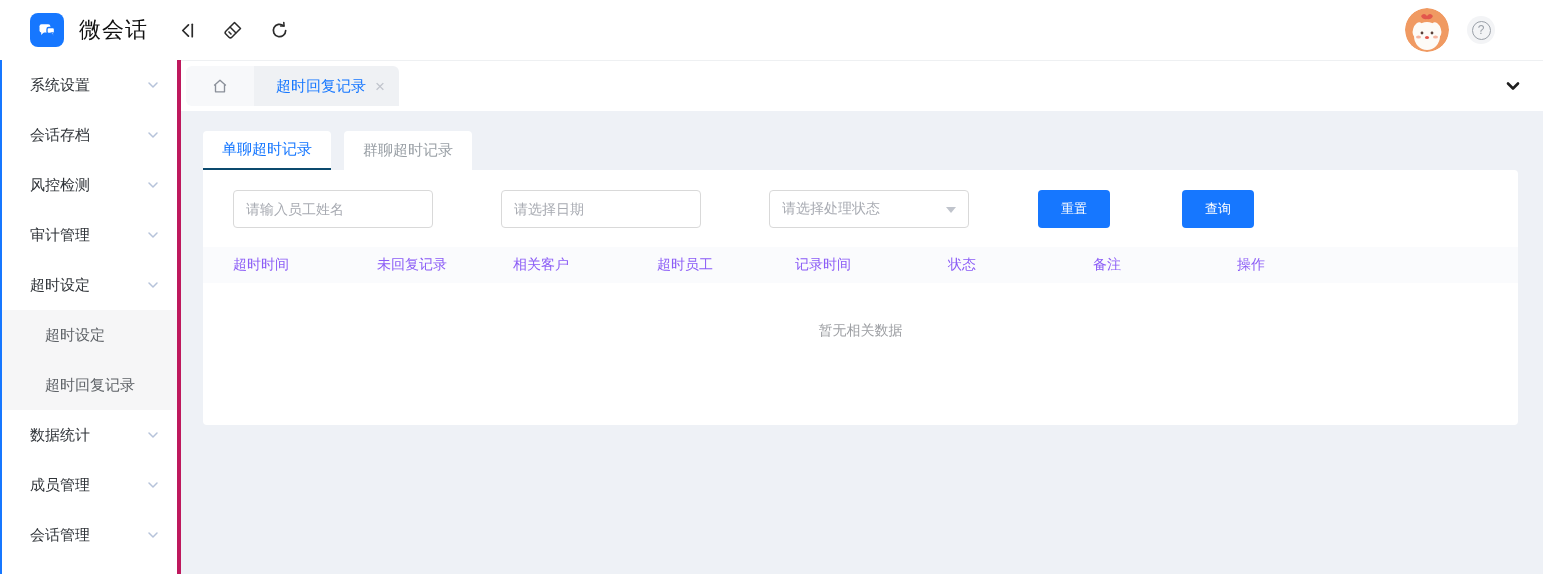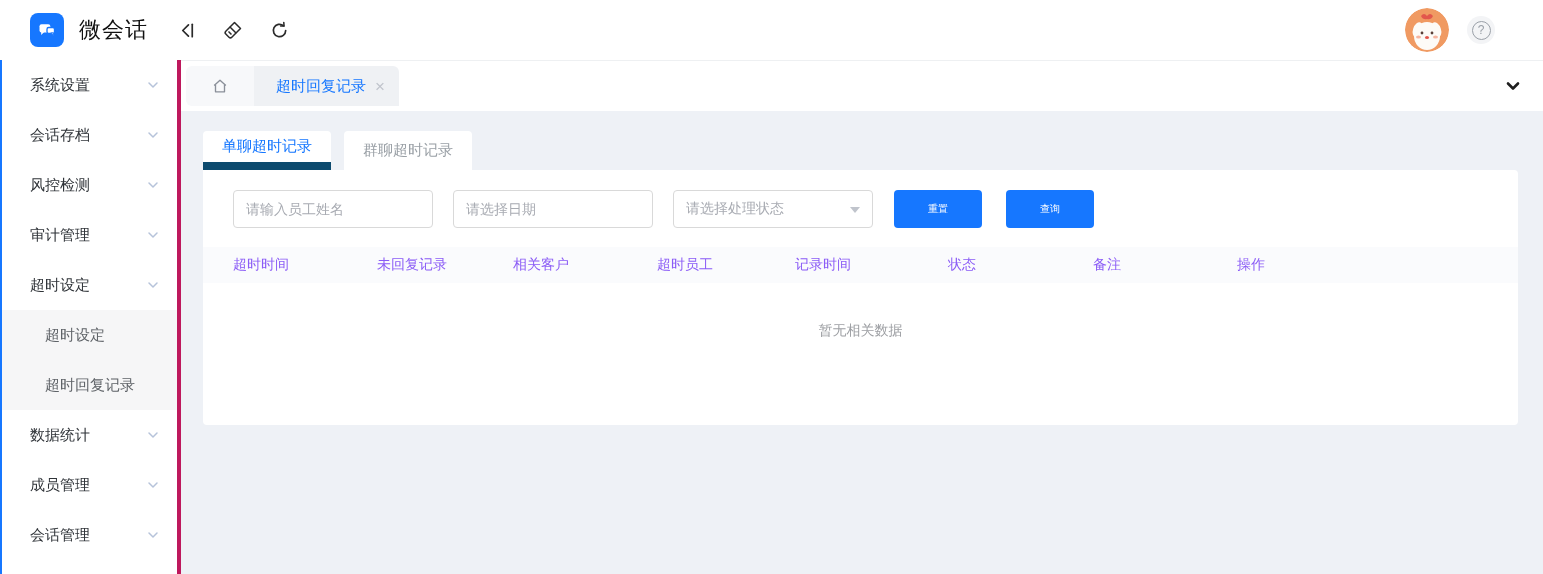--- a/index.html
+++ b/index.html
@@ -32,31 +32,31 @@
   .tagsbar { height:51px; background:#fff; border-top:1px solid #eef0f2; display:flex; align-items:center; padding:0 12px 0 5px; }
   .home-btn { width:68px; height:40px; background:#f7f8fa; border-radius:6px 0 0 6px; display:flex; align-items:center; justify-content:center; cursor:pointer; }
   .tag { height:40px; background:#eff1f4; border-radius:0 6px 0 0; display:flex; align-items:center; padding:0 14px 0 22px; cursor:pointer; }
   .tag-label { color:#1677ff; font-size:15px; }
   .tag-close { color:#c0c4cc; font-size:17px; margin-left:9px; cursor:pointer; line-height:1; }
   .tags-caret { margin-left:auto; width:36px; height:40px; display:flex; align-items:center; justify-content:center; cursor:pointer; }
 
   .content-wrap { padding:20px 25px 0 22px; }
   .tabs-row { display:flex; gap:13px; }
   .tab { height:39px; background:#fff; border-radius:4px 4px 0 0; padding:0 19px; display:flex; align-items:center; font-size:15px; cursor:pointer; }
-  .tab.active { color:#1677ff; border-bottom:8px solid #0c4a6e; }
+  .tab.active { color:#1677ff; border-bottom:2px solid #0c4a6e; }
   .tab.inactive { color:#9aa0a6; }
 
   .card { background:#fff; min-height:255px; border-radius:0 4px 4px 4px; }
-  .filters { display:flex; align-items:flex-end; padding:20px 0 0 30px; }
+  .filters { display:flex; align-items:flex-end; padding:20px 0 0 30px;gap:48px; }
   .f-input { width:200px; height:38px; border:1px solid #d9d9d9; border-radius:4px; padding:0 12px; font-size:14px; color:#333; outline:none; font-family:inherit; }
   .f-input::placeholder { color:#a8abb2; }
   .f-input + .f-input, .f-select { margin-left:20px; }
   .f-select { width:200px; height:38px; border:1px solid #d9d9d9; border-radius:4px; padding:0 12px; font-size:14px; color:#a8abb2; display:flex; align-items:center; cursor:pointer; position:relative; }
   .f-select .caret { position:absolute; right:12px; top:16px; width:0; height:0; border-left:5px solid transparent; border-right:5px solid transparent; border-top:6px solid #c0c4cc; }
-  .btn { height:38px; width:88px; border:none; border-radius:4px; background:#1677ff; color:#fff; font-size:10px; cursor:pointer; font-family:inherit; }
+  .btn { height:38px; width:72px; border:none; border-radius:4px; background:#1677ff; color:#fff; font-size:13px; cursor:pointer; font-family:inherit; }
   .btn.reset { margin-left:21px; }
   .btn.search { margin-left:24px; }
 
   .table { margin-top:19px; }
   .thead { display:grid; grid-template-columns:144px 136px 144px 138px 153px 145px 144px 1fr; padding-left:30px; height:36px; align-items:center; background:#fafbfd; }
   .th { font-size:14px; font-weight:500; color:#8b5cf6; }
   .empty-row { height:142px; text-align:center; padding-top:38px; }
   .empty-text { font-size:14px; color:#9d9fa3; }
 
   svg { display:block; }

